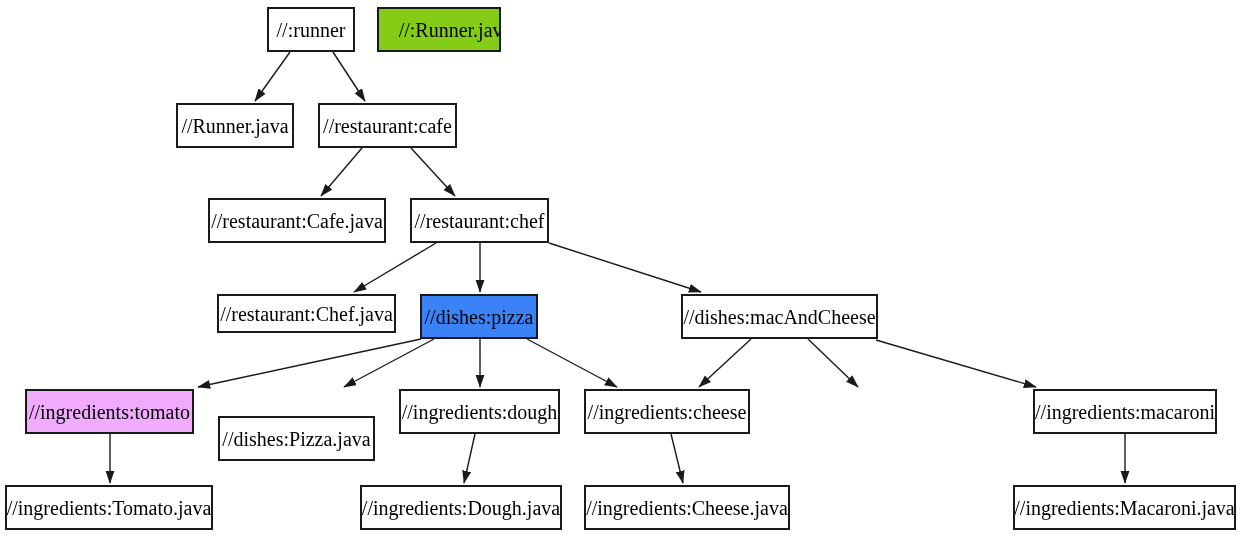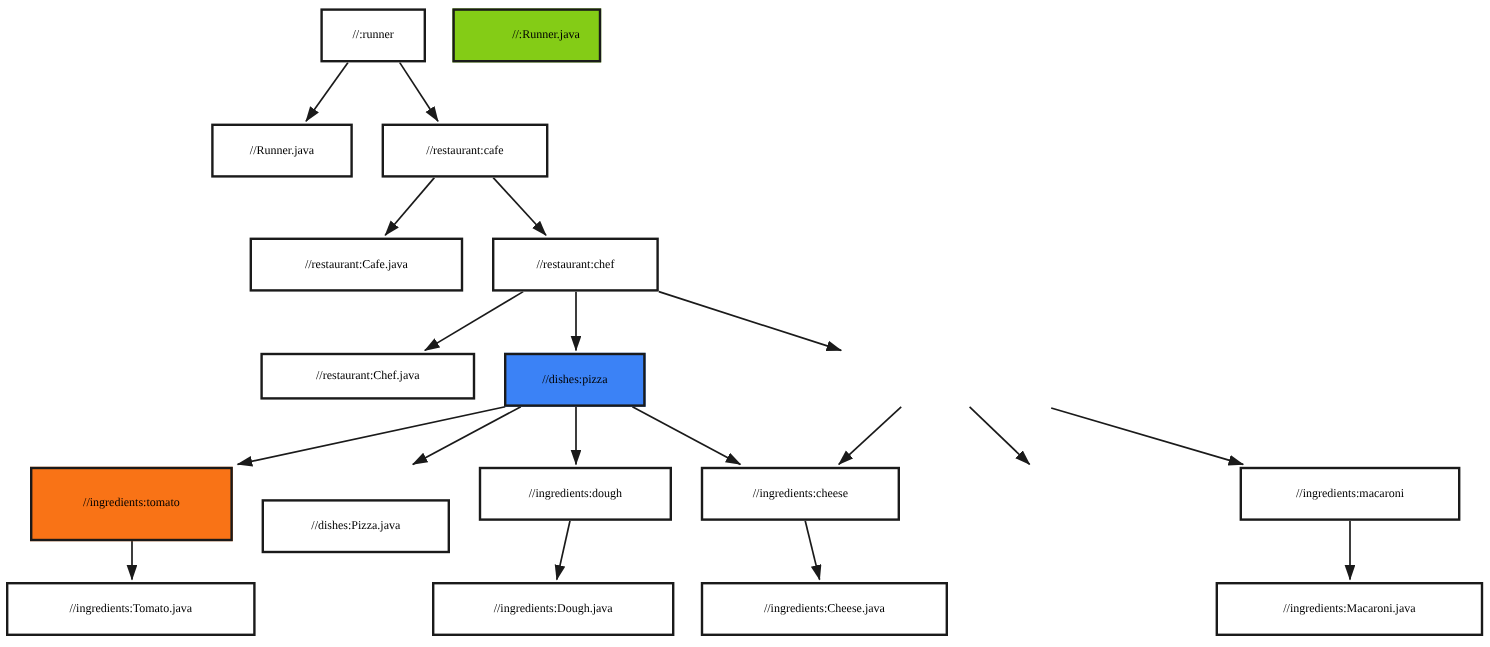--- a/index.html
+++ b/index.html
@@ -32,21 +32,21 @@
     height: 100%;
   }
   .node {
     position: absolute;
     box-sizing: border-box;
     background: #ffffff;
     border: 2px solid #1a1a1a;
     display: flex;
     align-items: center;
     justify-content: center;
-    font-size: 10px;
+    font-size: 20px;
     line-height: 1;
     color: #000000;
     white-space: nowrap;
     overflow: hidden;
   }
 </style>
 </head>
 <body>
 
 <div class="graph">
@@ -95,21 +95,24 @@
       </div>
       <div class="node" style="left: 410px; top: 198px; width: 139px; height: 45px; border-color: rgb(26, 26, 26); background: rgb(255, 255, 255); color: rgb(0, 0, 0);">
         <span>//restaurant:chef</span>
       </div>
       <div class="node" style="left: 217px; top: 294px; width: 179px; height: 39px; border-color: rgb(26, 26, 26); background: rgb(255, 255, 255); color: rgb(0, 0, 0);">
         <span>//restaurant:Chef.java</span>
       </div>
       <div class="node" style="left: 420px; top: 294px; width: 118px; height: 45px; border-color: rgb(26, 26, 26); background: #3b82f6; color: rgb(0, 0, 0);">
         <span>//dishes:pizza</span>
       </div>
-      <div class="node" style="left: 25px; top: 389px; width: 169px; height: 62px; border-color: rgb(26, 26, 26); background: #f97316; color: rgb(0, 0, 0);">
+      <div class="node" style="left: 681px; top: 294px; width: 197px; height: 45px; border-color: rgb(26, 26, 26); background: rgb(255, 255, 255); color: rgb(0, 0, 0);">
+        <span>//dishes:macAndCheese</span>
+      </div>
+      <div class="node" style="left: 25px; top: 389px; width: 169px; height: 45px; border-color: rgb(26, 26, 26); background: #f0abfc; color: rgb(0, 0, 0);">
         <span>//ingredients:tomato</span>
       </div>
       <div class="node" style="left: 218px; top: 389px; width: 157px; height: 45px; border-color: rgb(26, 26, 26); background: rgb(255, 255, 255); color: rgb(0, 0, 0); margin-top: 27px;">
         <span>//dishes:Pizza.java</span>
       </div>
       <div class="node" style="left: 399px; top: 389px; width: 161px; height: 45px; border-color: rgb(26, 26, 26); background: rgb(255, 255, 255); color: rgb(0, 0, 0);">
         <span>//ingredients:dough</span>
       </div>
       <div class="node" style="left: 584px; top: 389px; width: 166px; height: 45px; border-color: rgb(26, 26, 26); background: rgb(255, 255, 255); color: rgb(0, 0, 0);">
         <span>//ingredients:cheese</span>

